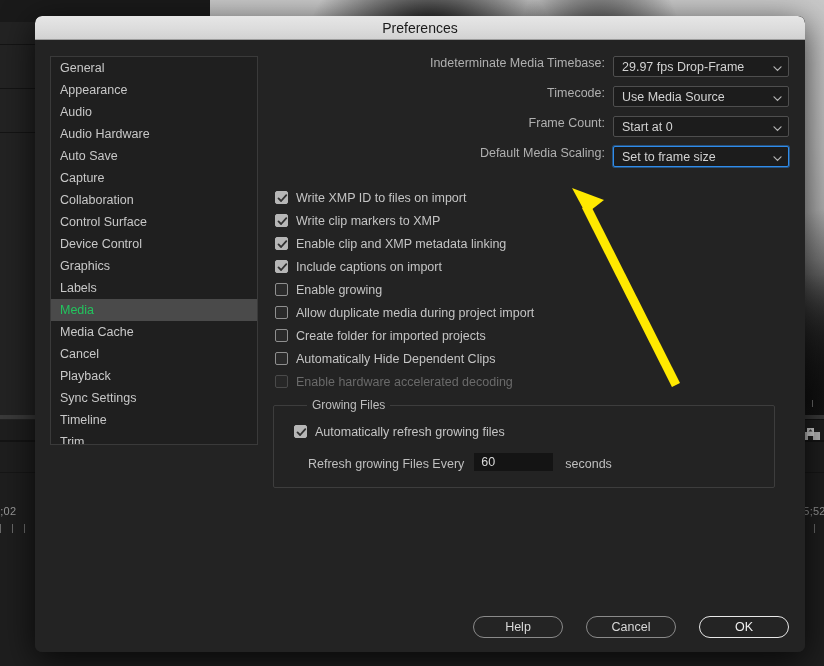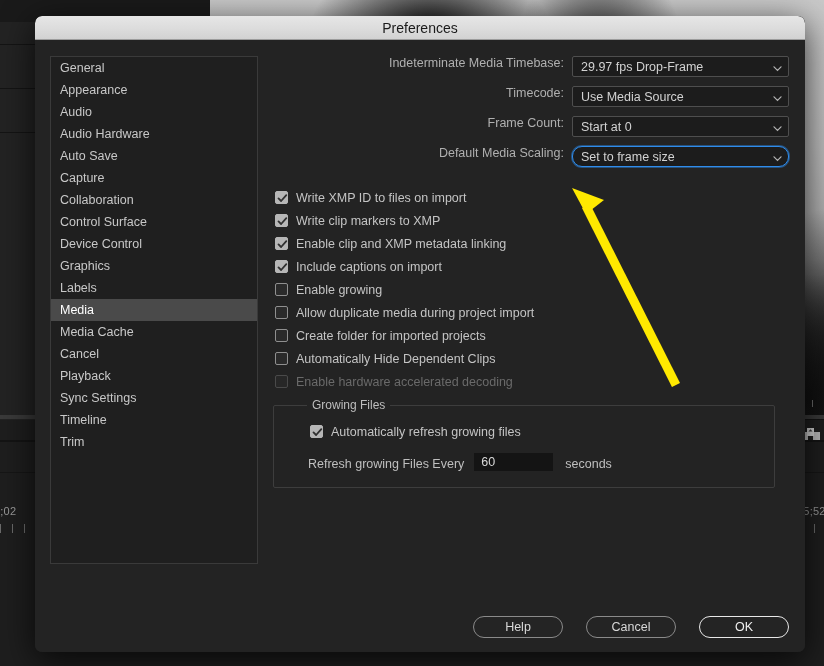--- a/index.html
+++ b/index.html
@@ -93,36 +93,36 @@
   .dialog-body {
     position: relative;
     height: 612px;
     background: #232323;
   }
 
   
   .sidebar {
     position: absolute;
     left: 15px; top: 16px;
-    width: 208px; height: 508px;
+    width: 208px; height: 389px;
     background: #1f1f1f;
     border: 1px solid #3a3a3a;
     overflow: hidden;
   }
   .side-item {
     height: 22px;
     line-height: 22px;
     padding-left: 9px;
     color: #c8c8c8;
     font-size: 12.5px;
     white-space: nowrap;
   }
   .side-item.selected {
     background: #4a4a4a;
-    color: #ffffff;
+    color: #22c55e;
   }
 
   
   .content {
     position: absolute;
     left: 238px; top: 16px;
     width: 516px;
   }
 
   .row {
@@ -134,37 +134,36 @@
   }
   .row-label {
     color: #b0b0b0;
     font-size: 12.5px;
     text-align: right;
     padding-right: 8px;
     white-space: nowrap;
   }
   .select {
     position: relative;
-    width: 217px;
+    width: 176px;
     height: 21px;
     background: #1c1c1c;
     border: 1px solid #4e4e4e;
     border-radius: 2px;
     display: flex;
     align-items: center;
     padding: 0 20px 0 8px;
     color: #d2d2d2;
     font-size: 12.5px;
     white-space: nowrap;
     overflow: hidden;
   }
   .select.focused {
     border-color: #2f8ceb;
     box-shadow: 0 0 0 1px rgba(47,140,235,0.45);
-    border-radius: 10px;
   }
   .select .chev {
     position: absolute;
     right: 7px; top: 50%;
     transform: translateY(-60%);
     width: 8px; height: 8px;
   }
 
   
   .checks { margin-top: 10px; padding-left: 2px; }
@@ -198,21 +197,21 @@
   }
   .group-title {
     position: absolute;
     top: -8px; left: 9px;
     background: #232323;
     padding: 0 5px;
     color: #bdbdbd;
     font-size: 12px;
     margin-left: 24px;
   }
-  .group .check-row { margin-left: 24px; }
+  .group .check-row { margin-left: 8px; }
   .refresh-row {
     display: flex;
     align-items: flex-end;
     margin-top: 10px;
     margin-left: 22px;
   }
   .refresh-label { color: #bfbfbf; font-size: 12.5px; margin-right: 10px; }
   .num-input {
     width: 79px; height: 18px;
     background: #141414;

